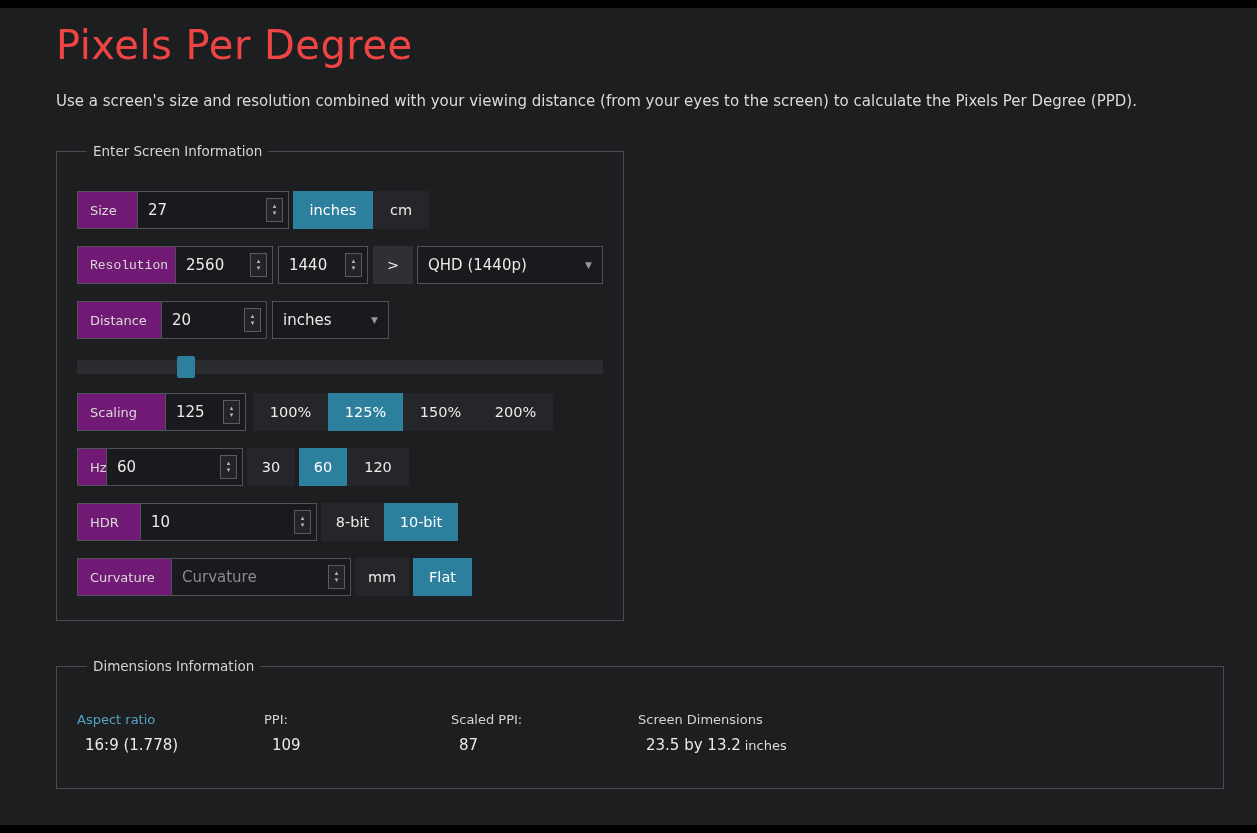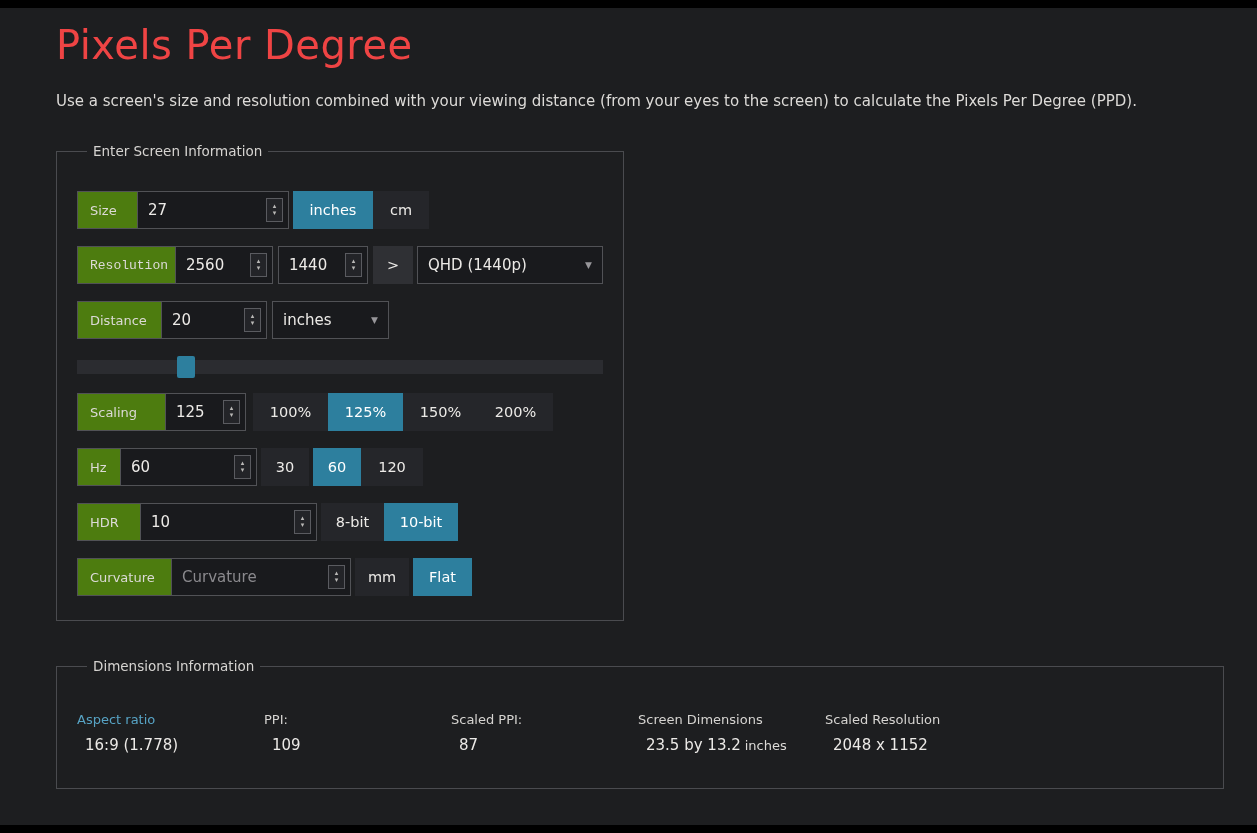--- a/index.html
+++ b/index.html
@@ -23,25 +23,25 @@
   .panels { display: flex; gap: 31px; margin-top: 33px; }
   fieldset { border: 1px solid #4a4b4f; }
   legend { font-size: 13.5px; color: #d6d4d1; padding: 0 6px; margin-left: 10px; }
   .panel-left  { width: 568px; height: 478px; padding: 32px 20px 20px 20px; }
   .panel-right { width: 569px; height: 478px; padding: 32px 20px 20px 20px; }
   .panel-bottom { margin-top: 37px; width: 1168px; height: 131px; padding: 38px 20px 20px 20px; }
 
   .row { display: flex; align-items: stretch; height: 38px; margin-bottom: 17px; }
   .ig-label {
     display: flex; align-items: center; padding: 0 12px;
-    background: #4d7c0f; border: 1px solid #515256;
+    background: #701a75; border: 1px solid #515256;
     font-size: 13px; color: #dcdad7; white-space: nowrap;
   }
   .lw-size { width: 61px; } .lw-res { width: 99px; font-family: Liberation Mono, monospace; } .lw-dist { width: 85px; }
-  .lw-scale { width: 89px; } .lw-hz { width: 44px; } .lw-hdr { width: 64px; } .lw-curv { width: 95px; }
+  .lw-scale { width: 89px; } .lw-hz { width: 30px; } .lw-hdr { width: 64px; } .lw-curv { width: 95px; }
 
   .num-wrap {
     position: relative; display: flex; align-items: center;
     background: #191a1d; border: 1px solid #515256; border-left: none;
   }
   input.num {
     flex: 1; min-width: 0; background: transparent; border: none; outline: none;
     color: #eceae7; font-size: 15px; font-family: inherit; padding: 0 26px 0 10px;
   }
   input.num::placeholder { color: #8a898d; }
@@ -244,21 +244,17 @@
         <div class="stat-value">87</div>
       </div>
 
       <div class="add-item">
         <div class="stat-label">Screen Dimensions</div>
         <div class="stat-value">
           <span>23.5 by 13.2</span><span class="unit-suffix">inches</span>
         </div>
       </div>
 
-      <div class="add-item">
-        <div class="stat-label">Scaled Resolution</div>
-        <div class="stat-value">2048 x 1152</div>
-      </div>
 
     </div>
   </fieldset>
 
 </div>
 
 </body></html>

